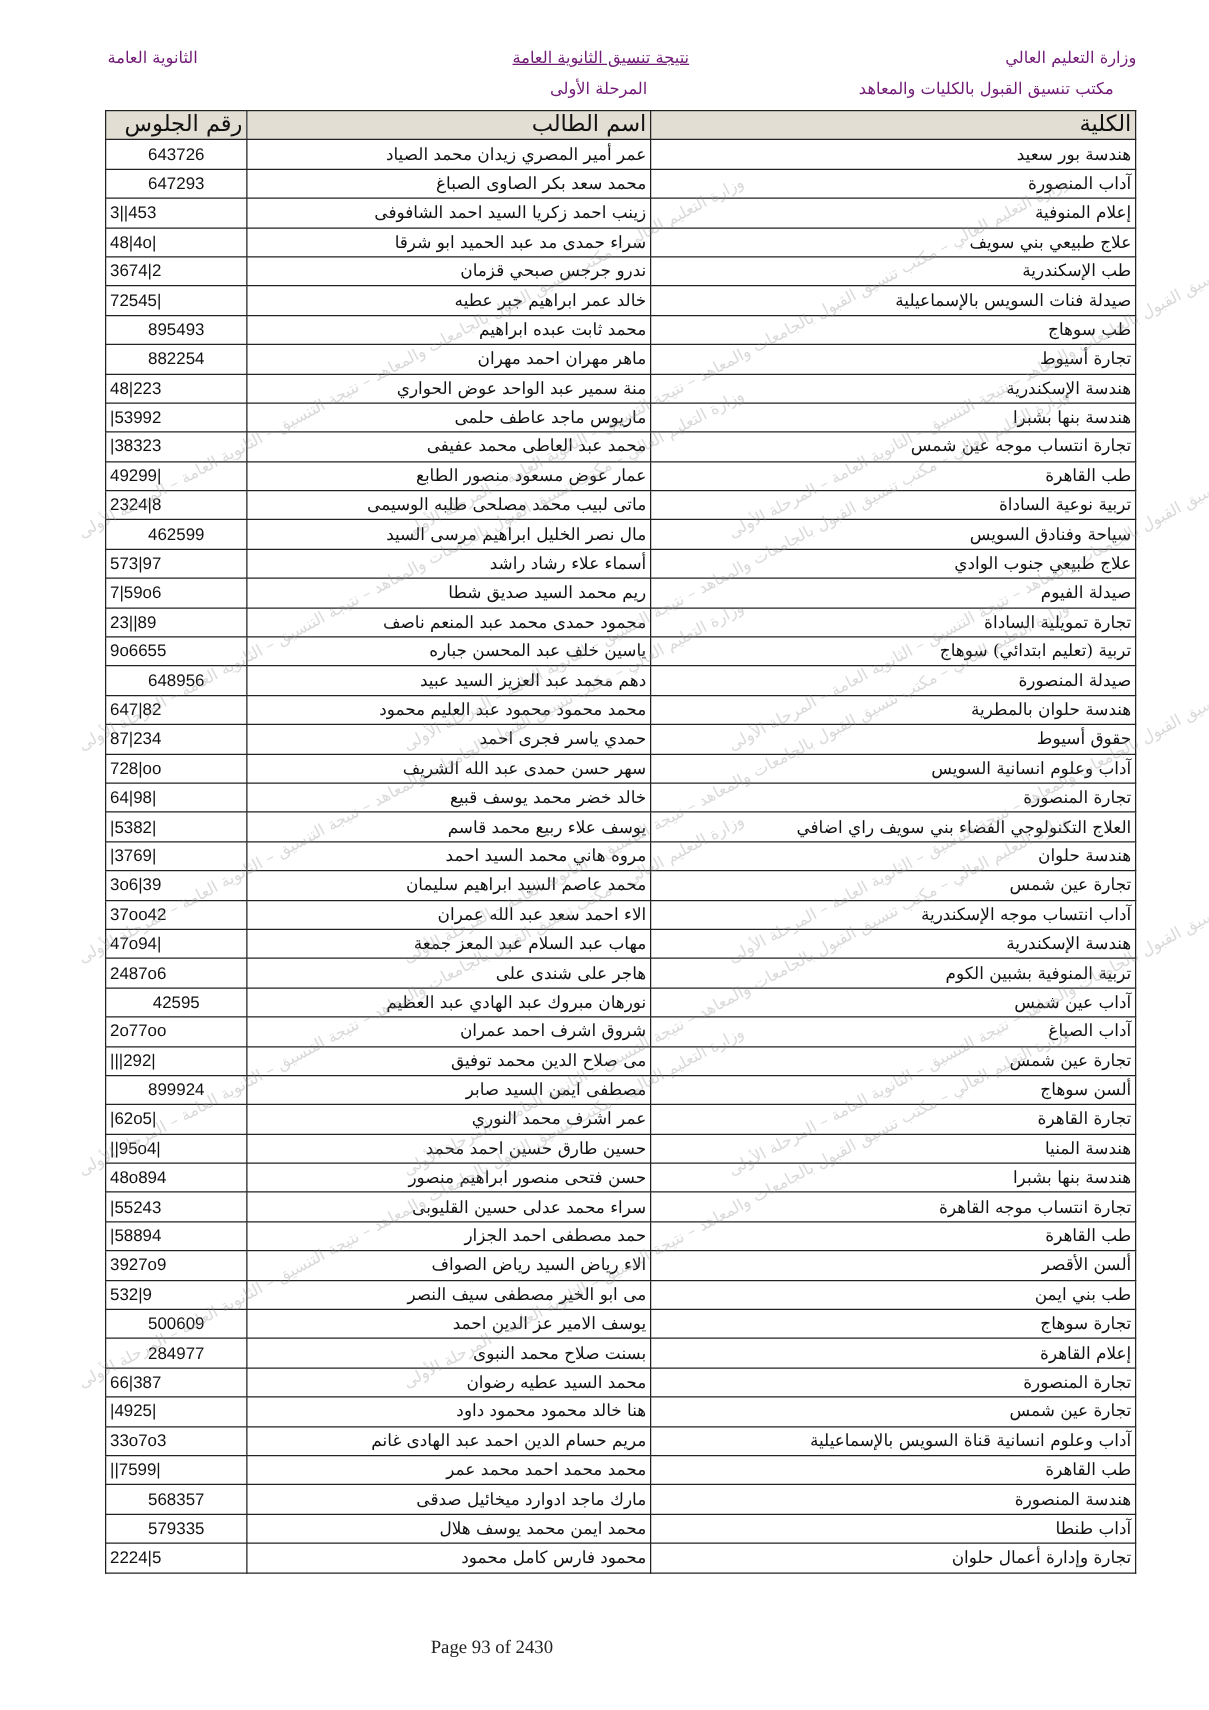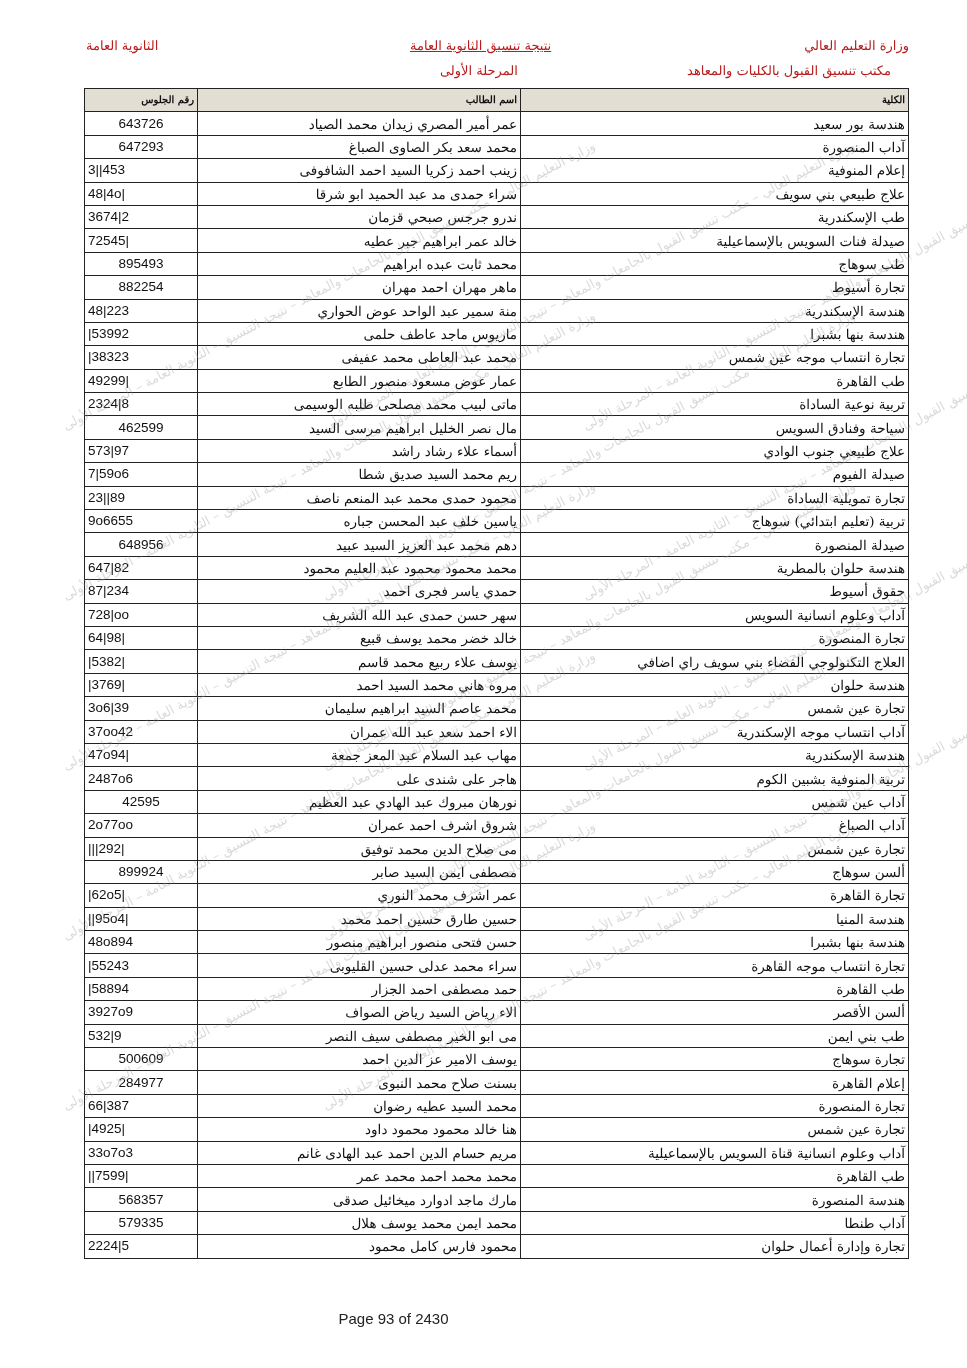--- a/index.html
+++ b/index.html
@@ -1,35 +1,35 @@
 <!DOCTYPE html>
 <html><head>
 <meta charset="utf-8">
 <style>
   html, body { margin:0; padding:0; }
   body { width:967px; height:1368px; background:#ffffff; position:relative; overflow:hidden; font-family:"DejaVu Sans", sans-serif; color:#111; }
-  .hdr { position:absolute; font-family:"DejaVu Serif", serif; font-size:13px; color:#b91c1c; white-space:nowrap; direction:rtl; }
+  .hdr { position:absolute; font-family:"DejaVu Serif", serif; font-size:13px; color:#701a75; white-space:nowrap; direction:rtl; }
   #h-ministry { right:58px; top:38px; }
   #h-office { right:76px; top:63px; }
   #h-title { left:410px; top:38px;text-decoration:underline; }
   #h-stage { left:440px; top:63px; }
   #h-type { left:86px; top:38px; }
   table.results { position:absolute; left:84px; top:88px; width:824px; border-collapse:collapse; table-layout:fixed; direction:rtl; }
   table.results td, table.results th { border:1.4px solid #222; padding:0 3px; height:22.4px; font-size:13.5px; white-space:nowrap; overflow:hidden; line-height:22px; }
-  table.results th { background:#e3ded3; font-weight:bold; text-align:right; font-family:"DejaVu Serif", serif; font-size:10px; }
+  table.results th { background:#e3ded3; font-weight:normal; text-align:right; font-family:"DejaVu Serif", serif; font-size:18px; }
   col.c-college { width:388px; }
   col.c-name { width:323px; }
   col.c-seat { width:113px; }
   td.college, td.name { text-align:right; font-family:"DejaVu Serif", serif; font-size:13px; }
   td.seat { font-family:"Liberation Sans", sans-serif; font-size:15px; direction:ltr; }
   td.seat.full { text-align:center; }
   td.seat.partial { text-align:left;margin-top:35px; }
   .watermark { position:absolute; left:0; top:0; width:967px; height:1368px; pointer-events:none; overflow:hidden; }
   .wm-line { position:absolute; font-family:"DejaVu Serif", serif; font-size:13px; color:rgba(150,150,150,0.35); white-space:nowrap; transform:rotate(-28deg); transform-origin:left top; direction:rtl; }
-  #footer { position:absolute; left:0; width:787px; top:1310px; text-align:center; font-family:Liberation Sans, sans-serif; font-size:15px; color:#222; }
+  #footer { position:absolute; left:0; width:787px; top:1310px; text-align:center; font-family:Liberation Serif, serif; font-size:15px; color:#222; }
 </style>
 </head>
 <body>
 
 <div class="hdr" id="h-ministry">وزارة التعليم العالي</div>
 <div class="hdr" id="h-office">مكتب تنسيق القبول بالكليات والمعاهد</div>
 <div class="hdr" id="h-title">نتيجة تنسيق الثانوية العامة</div>
 <div class="hdr" id="h-stage">المرحلة الأولى</div>
 <div class="hdr" id="h-type">الثانوية العامة</div>
 

